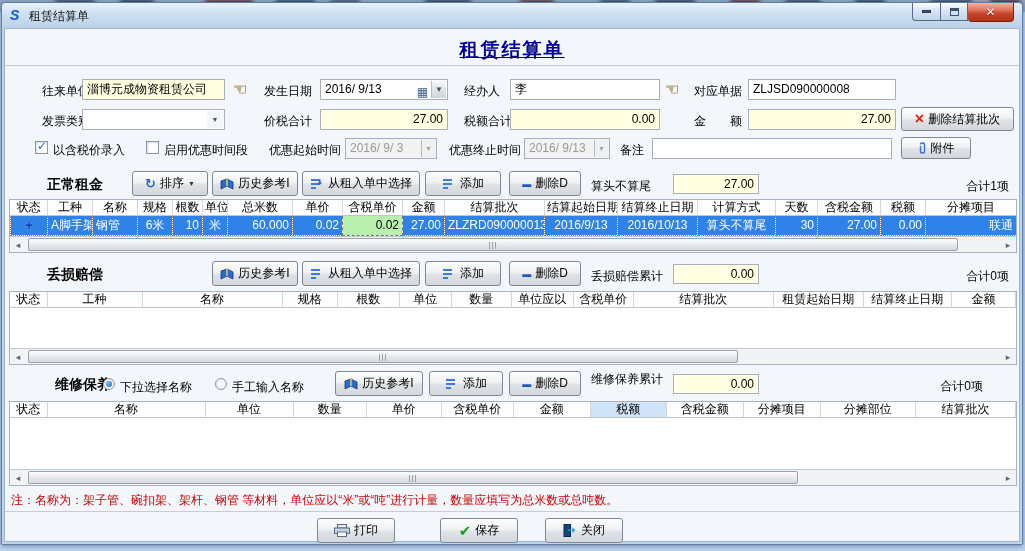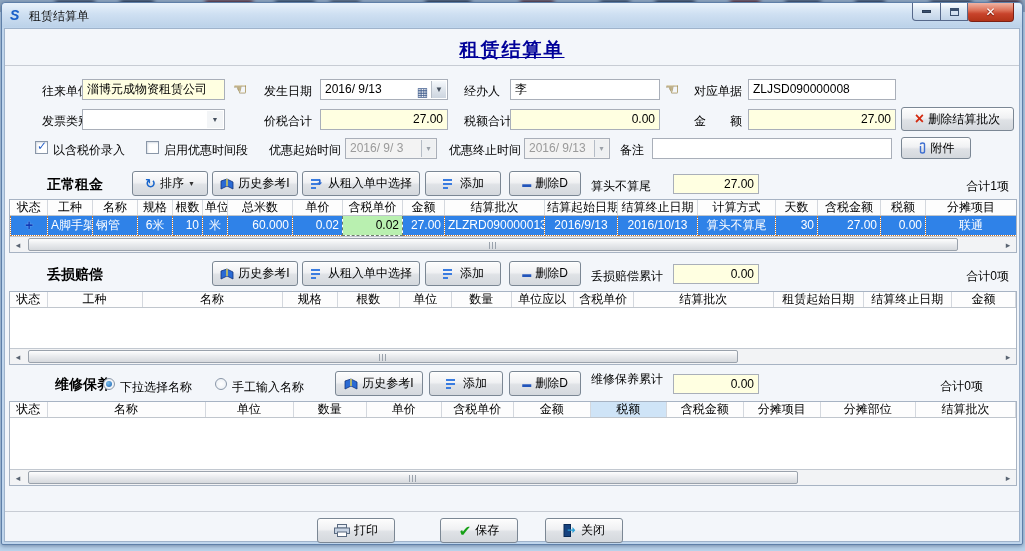--- a/index.html
+++ b/index.html
@@ -288,21 +288,21 @@
               <td style="text-align: right;">0.02</td>
               <td class="edit" style="text-align: right;">0.02</td>
               <td style="text-align: right;">27.00</td>
               <td style="text-align: left;">ZLZRD090000013</td>
               <td style="text-align: center;">2016/9/13</td>
               <td style="text-align: center;">2016/10/13</td>
               <td style="text-align: center;">算头不算尾</td>
               <td style="text-align: right;">30</td>
               <td style="text-align: right;">27.00</td>
               <td style="text-align: right;">0.00</td>
-              <td style="text-align: center;">联通</td>
+              <td style="text-align: right;">联通</td>
             </tr>
           </tbody>
         </table>
       <div class="hscroll">
         <span class="hs-arrow left">◂</span>
         <span class="hs-arrow right">▸</span>
         <span class="hs-thumb" style="left:18px;width:930px"></span>
       </div>
     </div>
 
@@ -453,20 +453,21 @@
           </thead>
           <tbody></tbody>
         </table>
       <div class="hscroll">
         <span class="hs-arrow left">◂</span>
         <span class="hs-arrow right">▸</span>
         <span class="hs-thumb" style="left:18px;width:770px"></span>
       </div>
     </div>
 
+    <div class="note" style="left:6px;top:463px">注：名称为：架子管、碗扣架、架杆、钢管 等材料，单位应以“米”或“吨”进行计量，数量应填写为总米数或总吨数。</div>
     <div class="hline" style="top:482px"></div>
 
     <div class="btn" style="left:312px;top:489px;width:78px;height:25px">
       <span class="ic">
         <svg width="16" height="13" viewBox="0 0 16 13">
             <rect x="3.5" y="0.5" width="9" height="3.5" fill="#e8eef6" stroke="#5a6a80"></rect>
             <rect x="0.5" y="4" width="15" height="5.5" fill="#c6d2e2" stroke="#5a6a80"></rect>
             <rect x="3.5" y="8" width="9" height="4.5" fill="#fff" stroke="#5a6a80"></rect>
           </svg>
       </span>

